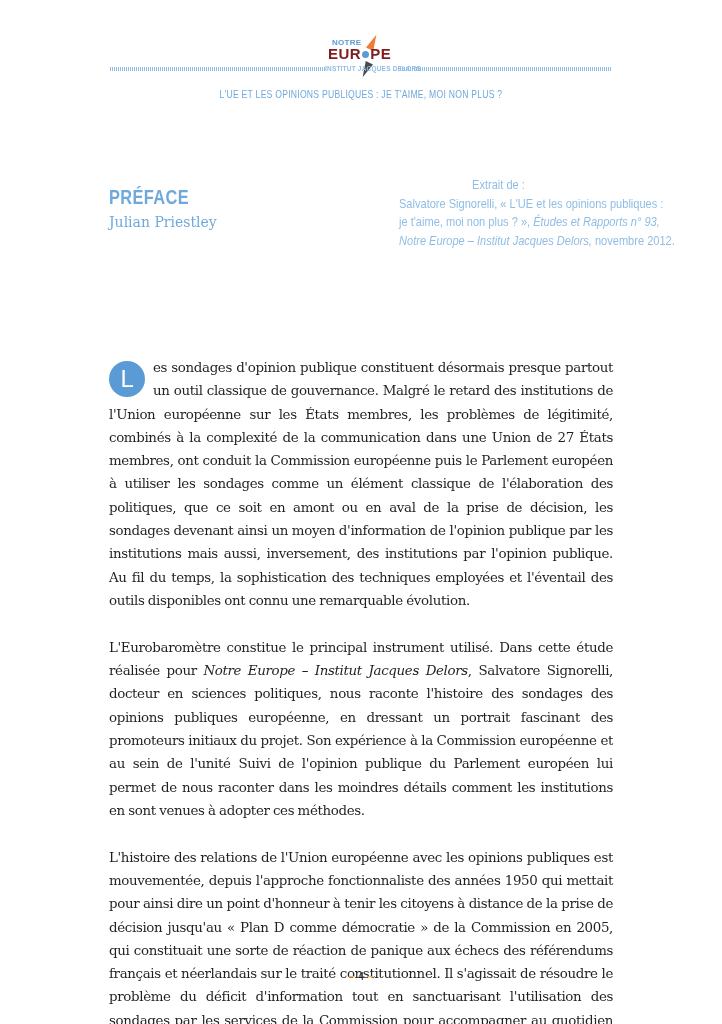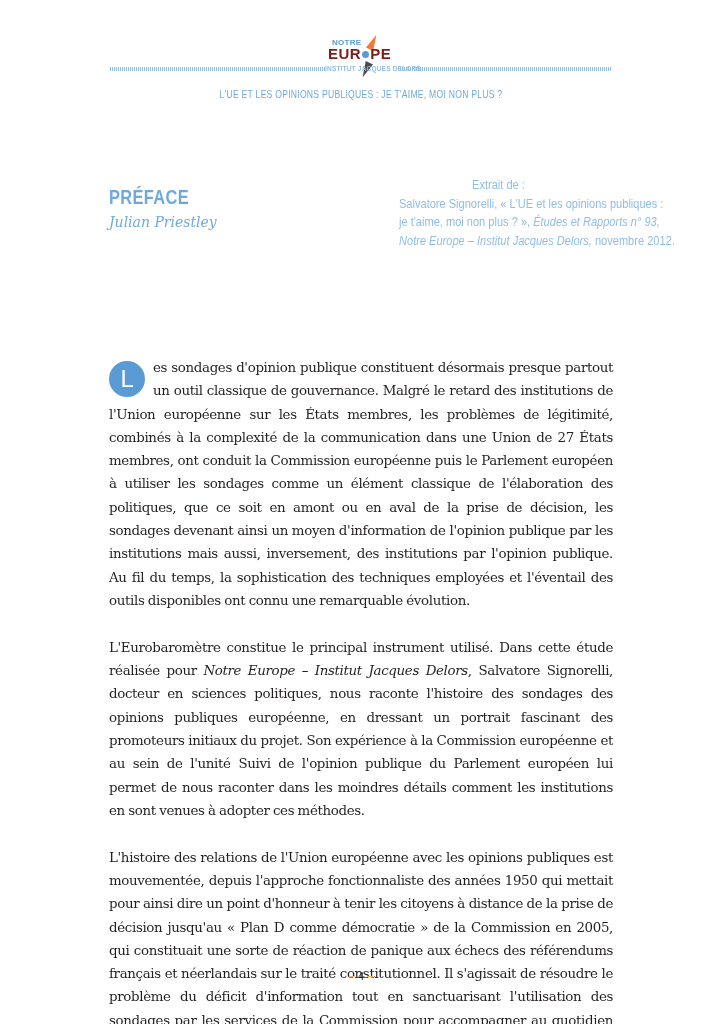--- a/index.html
+++ b/index.html
@@ -14,21 +14,21 @@
     .logo .needle-bot { position: absolute; left: 40px; top: 32px; width: 0; height: 0; border-left: 4px solid transparent; border-right: 4px solid transparent; border-top: 16px solid #4a4a4a; transform: rotate(25deg); }
 
     .rule-line { position: absolute; top: 67px; height: 4px; background: repeating-linear-gradient(90deg, #8fbde6 0 1px, transparent 1px 2px); }
     .rule-left { left: 110px; width: 215px; }
     .rule-right { left: 400px; width: 212px; }
     .institut { position: absolute; top: 65px; left: 325px; width: 75px; font-family: "Liberation Sans", sans-serif; font-size: 6.5px; font-weight: bold; color: #8fbde6; letter-spacing: 0.2px; white-space: nowrap; }
 
     .running-title { position: absolute; top: 88px; left: 0; width: 722px; text-align: center; font-family: "Liberation Sans", sans-serif; font-size: 10.5px; color: #6fa9dc; letter-spacing: 0.3px; transform: scaleX(0.82); }
 
     .preface-title { position: absolute; left: 109px; top: 185px; font-family: "Liberation Sans", sans-serif; font-size: 21px; font-weight: bold; color: #6fa9dc; transform: scaleX(0.78); transform-origin: left; letter-spacing: 0.5px; }
-    .preface-author { position: absolute; left: 109px; top: 214px; font-family: "DejaVu Serif", serif; font-style: italic; font-size: 14px; color: #6fa9dc; }
+    .preface-author { position: absolute; left: 109px; top: 214px; font-family: "DejaVu Serif", serif; font-size: 14px; color: #6fa9dc; }
 
     .extract { position: absolute; left: 360px; top: 176px; width: 260px; text-align: right; font-family: "Liberation Sans", sans-serif; font-size: 13px; line-height: 18.7px; color: #8fbde6; }
     .extract .line { display: block; transform: scaleX(0.85); transform-origin: right; white-space: nowrap; }
     .extract .line.first { text-align: center; transform-origin: center; padding-left: 20px; }
     .extract i { font-style: italic; }
 
     .body-text { position: absolute; left: 109px; top: 356px; width: 504px; font-family: "DejaVu Serif", serif; font-size: 13.4px; line-height: 23.3px; color: #231f20; text-align: justify; letter-spacing: -0.35px; word-spacing: -0.5px; }
     .body-text p { margin-bottom: 23.5px; }
     .dropcap { float: left; width: 36px; height: 36px; border-radius: 50%; background: #5b9bd5; color: #fff; font-family: "Liberation Sans", sans-serif; font-size: 24px; line-height: 36px; text-align: center; margin: 5px 8px 0 0; }
     .body-text i { font-style: italic; }

